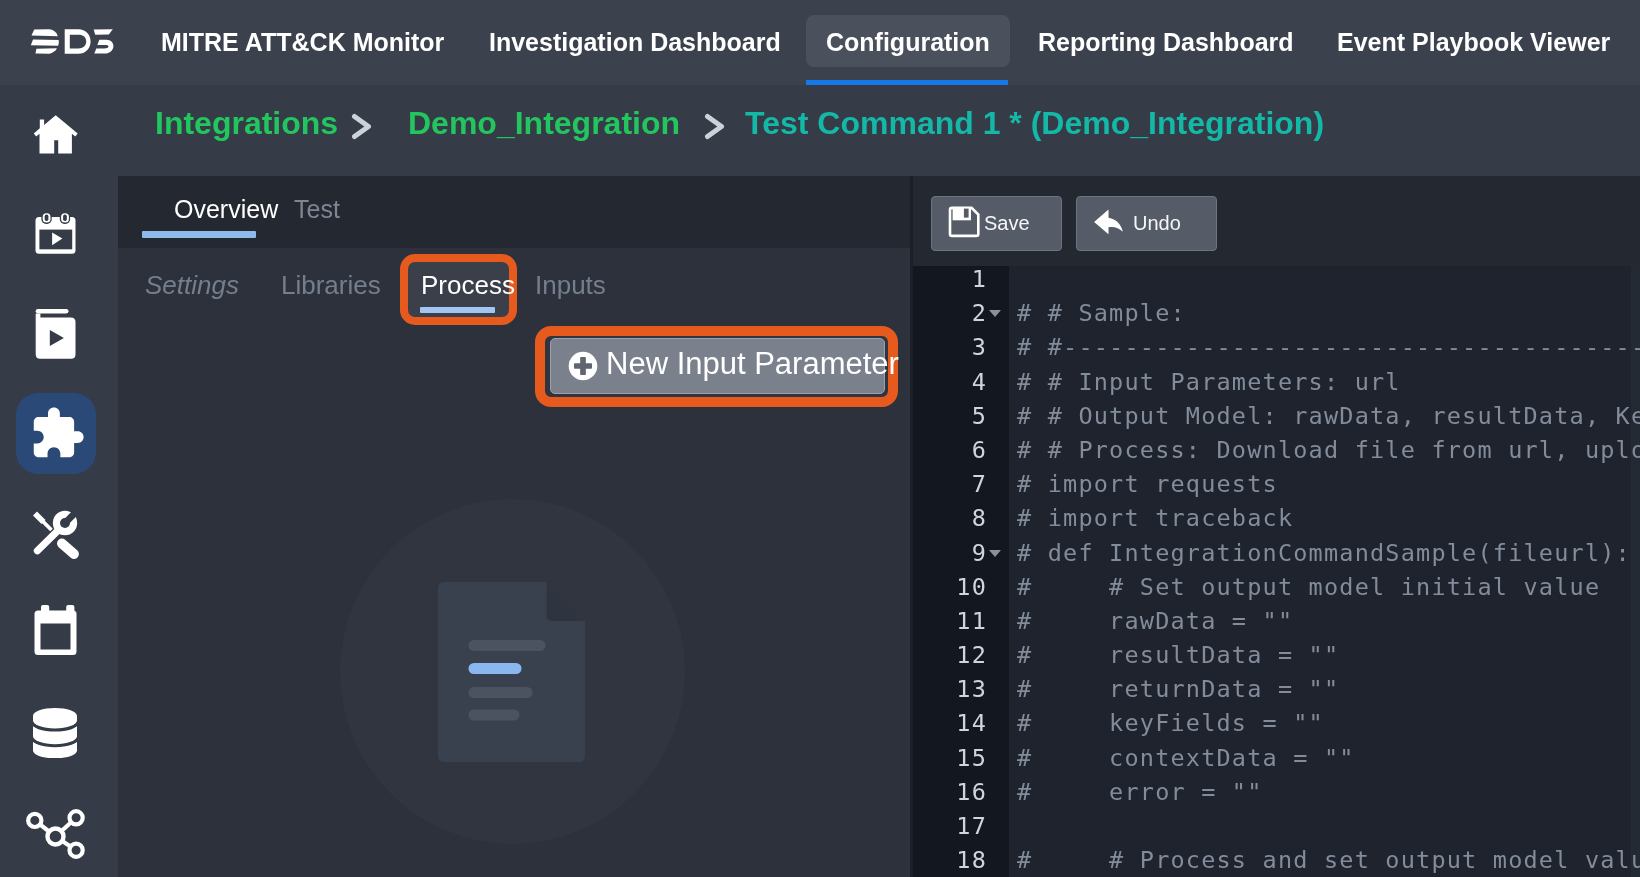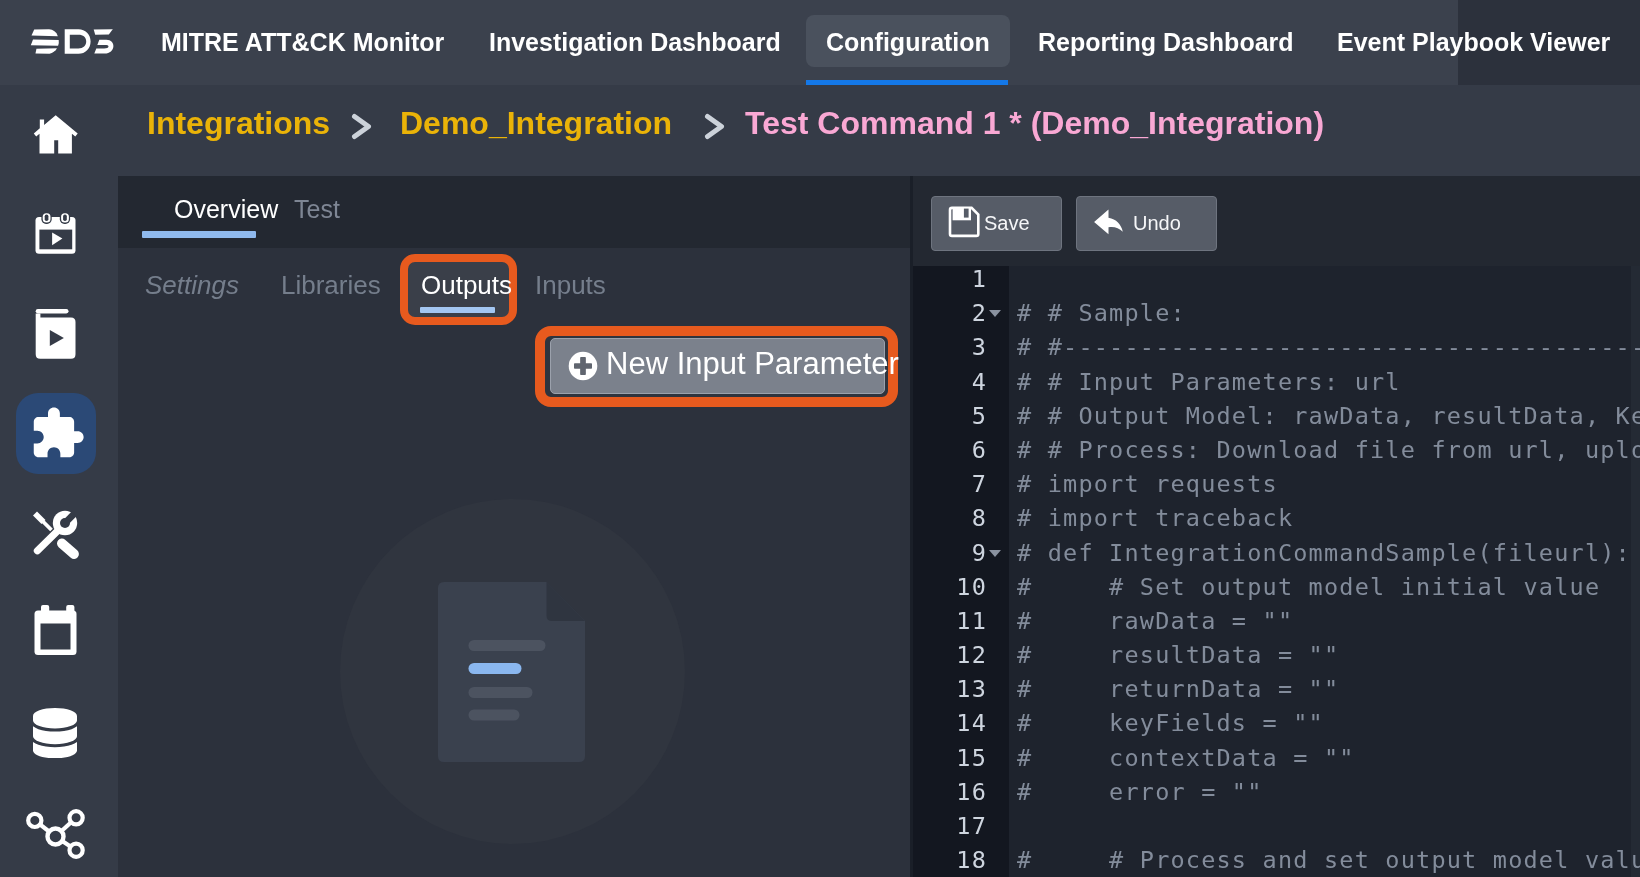--- a/index.html
+++ b/index.html
@@ -1,30 +1,30 @@
 <!DOCTYPE html>
 <html><head>
 <meta charset="utf-8">
 <style>
   * { margin:0; padding:0; box-sizing:border-box; }
   html,body { width:1640px; height:877px; overflow:hidden; background:#2c313c; }
   #app { position:relative; width:1640px; height:877px; font-family:"Liberation Sans", sans-serif; overflow:hidden; }
   .abs { position:absolute; }
 
   
-  #topbar { left:0; top:0; width:1458px; height:85px; background:#3b414d; }
+  #topbar { left:0; top:0; width:1640px; height:85px; background:#3b414d; }
   .navitem { top:0; height:85px; line-height:85px; color:#ffffff; font-size:25px; font-weight:700; white-space:nowrap; }
   #nav-config-box { left:806px; top:15px; width:204px; height:52px; background:#4a515d; border-radius:8px; }
   #nav-config-underline { left:806px; top:80px; width:202px; height:5px; background:#1478e8; }
 
   
   #crumbrow { left:0; top:85px; width:1640px; height:91px; background:#353b47; }
   .crumb { top:85px; height:91px; line-height:76px; font-size:32px; font-weight:700; white-space:nowrap; }
-  .crumb-link { color:#eab308; }
-  .crumb-current { color:#f9a8d4; }
+  .crumb-link { color:#22c55e;margin-left:8px; }
+  .crumb-current { color:#14b8a6; }
 
   
   #sidebar { left:0; top:176px; width:118px; height:701px; background:#353b47; }
   #active-box { left:16px; top:393px; width:80px; height:81px; background:#2b4976; border-radius:22px; }
 
   
   #tabstrip { left:118px; top:176px; width:792px; height:72px; background:#232831; }
   #panel { left:118px; top:248px; width:792px; height:629px; background:#2c313c; }
   .tab { top:176px; height:72px; line-height:66px; font-size:25px; }
   .tab.active { color:#ffffff; }
@@ -185,21 +185,21 @@
 
   <div id="tabstrip" class="abs"></div>
   <div id="panel" class="abs"></div>
   <div class="abs tab active" style="left:146px;margin-left:28px;">Overview</div>
   <div id="overview-underline" class="abs"></div>
   <div class="abs tab inactive" style="left:294px;">Test</div>
 
   <div class="abs subtab" style="left:145px;font-style:italic;">Settings</div>
   <div class="abs subtab" style="left:281px;">Libraries</div>
   <div id="inputs-ring" class="abs"></div>
-  <div class="abs subtab active" style="left:421px;">Outputs</div>
+  <div class="abs subtab active" style="left:421px;">Process</div>
   <div id="inputs-underline" class="abs"></div>
   <div class="abs subtab" style="left:535px;">Inputs</div>
 
   <div id="button-ring" class="abs"></div>
   <div id="new-input-btn" class="abs"></div>
   <div id="plus-icon" class="abs" style="left:568px; top:351px;">
       <svg width="30" height="30" viewBox="0 0 30 30">
   <circle cx="15" cy="15" r="14.3" fill="#fff"></circle>
   <rect x="6" y="12.15" width="18" height="5.7" rx="0.8" fill="#60656f"></rect>
   <rect x="12.15" y="6" width="5.7" height="18" rx="0.8" fill="#60656f"></rect>

